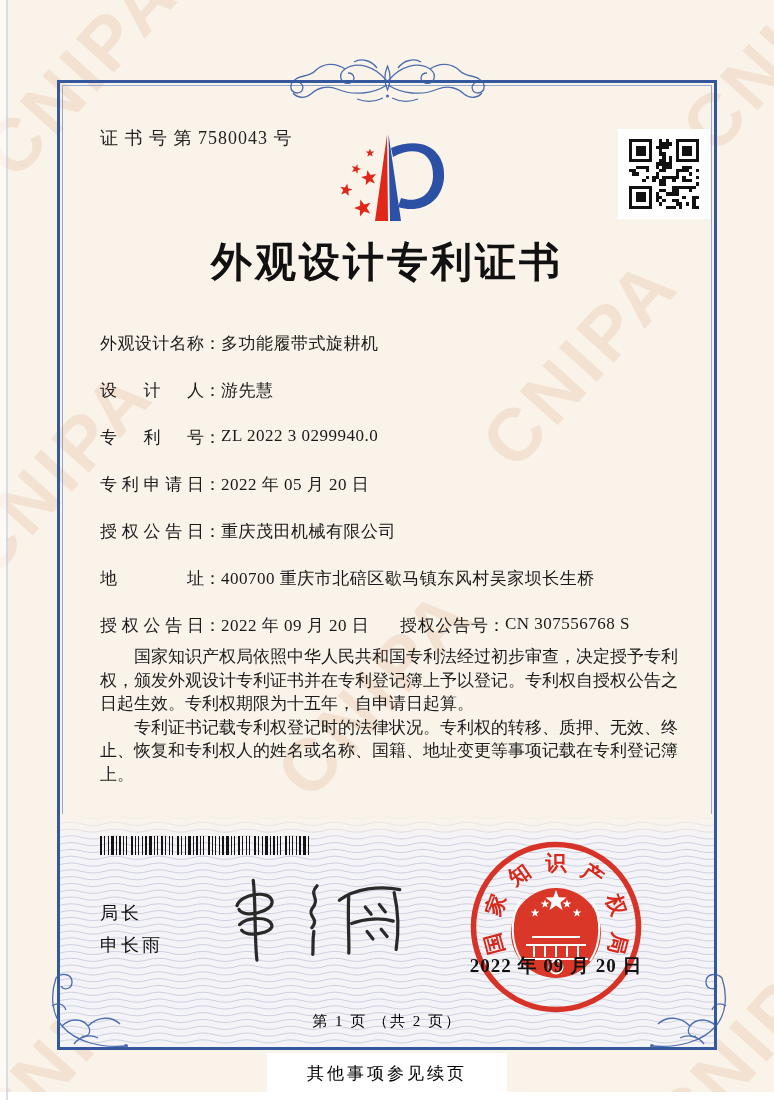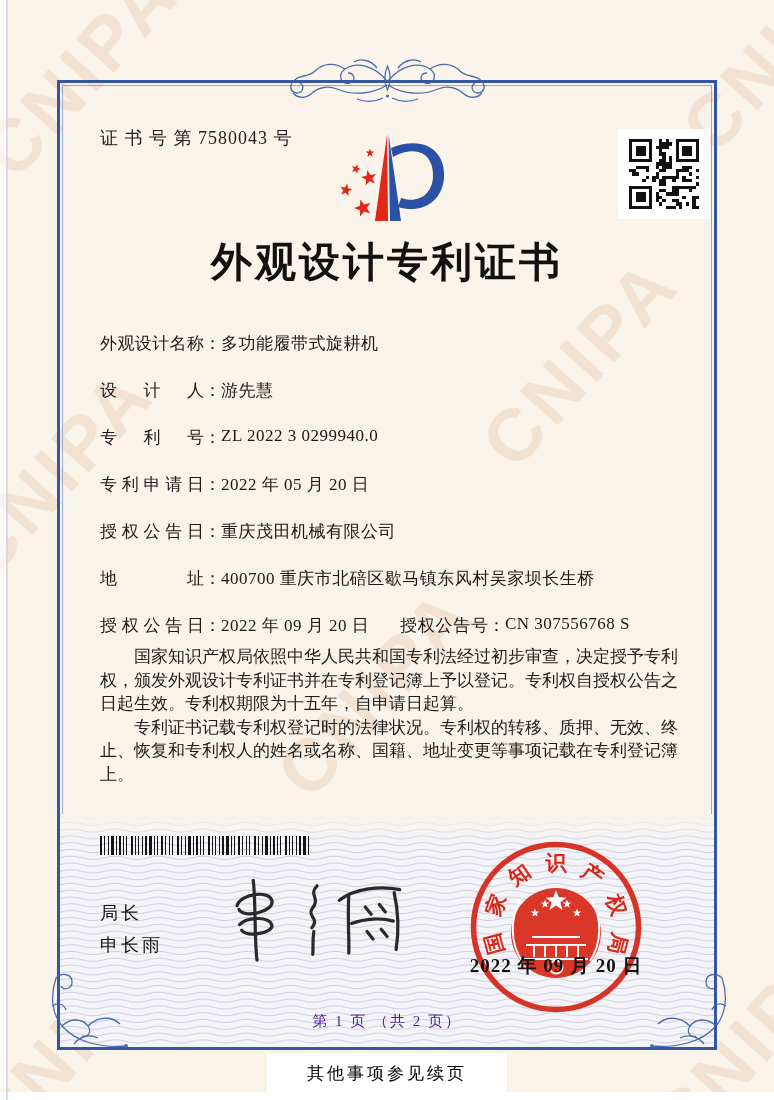--- a/index.html
+++ b/index.html
@@ -24,21 +24,21 @@
   .fvalue{letter-spacing:.5px;}
   .fpair2{position:absolute;left:300px;top:0;white-space:nowrap;}
   .paras{position:absolute;left:100px;top:646px;width:578px;font-size:17px;line-height:23.5px;
          text-align:justify;color:#1c1c1c;}
   .paras p{margin:0;text-indent:2em;font-family:Liberation Mono, monospace;}
   .officer{position:absolute;left:100px;font-family:Liberation Sans, sans-serif;
            font-size:18px;font-weight:500;letter-spacing:3px;color:#111;}
   .sealdate{position:absolute;left:466px;top:953px;width:180px;text-align:center;font-size:19px;
             font-weight:bold;letter-spacing:1px;color:#111;}
   .pagenum{position:absolute;left:0;right:0;top:1012px;text-align:center;font-size:15px;
-           letter-spacing:2px;color:#4c1d95;}
+           letter-spacing:2px;color:#000000;}
   .note{position:absolute;left:50%;top:1053px;transform:translateX(-50%);background:#ffffff;
         padding:9px 40px 10px;font-size:17px;letter-spacing:3px;color:#000000;white-space:nowrap;}
   .bottomstrip{position:absolute;left:0;top:1092px;width:100%;height:8px;background:#ffffff;}
   .edgewhite{position:absolute;left:0;top:0;width:6px;height:100%;background:rgba(255,255,255,.55);}
   .edgeline{position:absolute;left:6px;top:0;width:2px;height:100%;background:#C8D1E3;opacity:.7;}
   svg{display:block;}
 </style>
 </head>
 <body>
 

